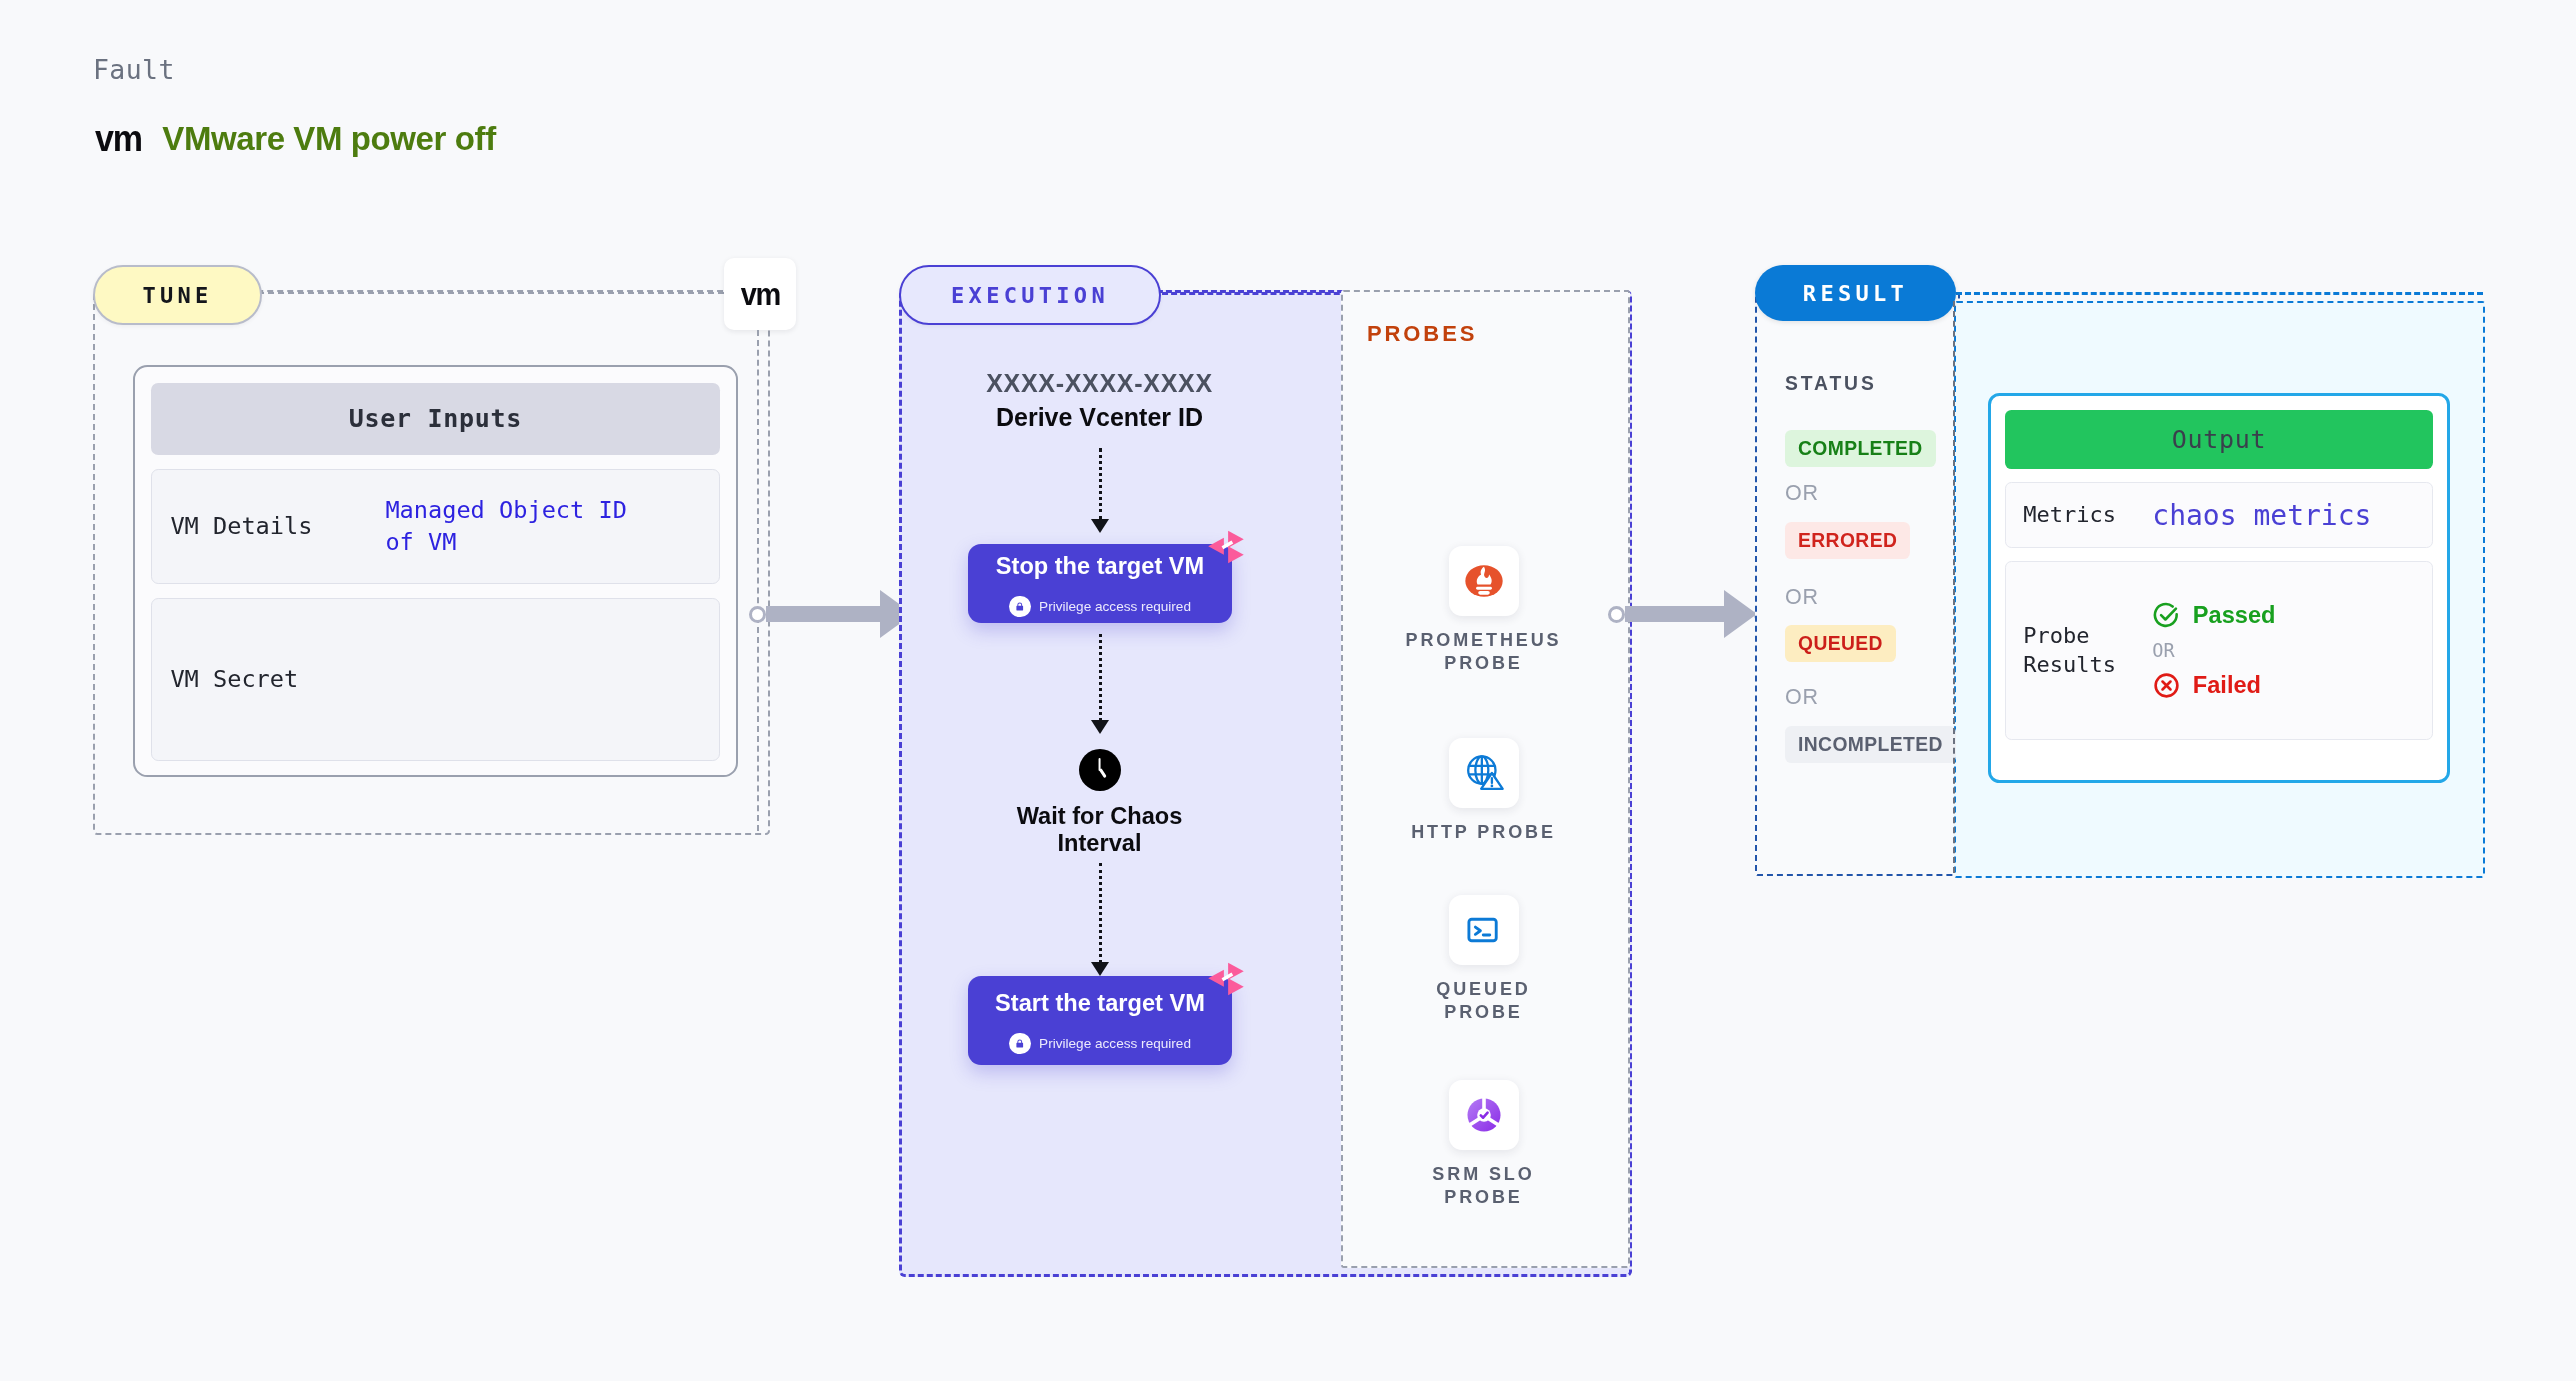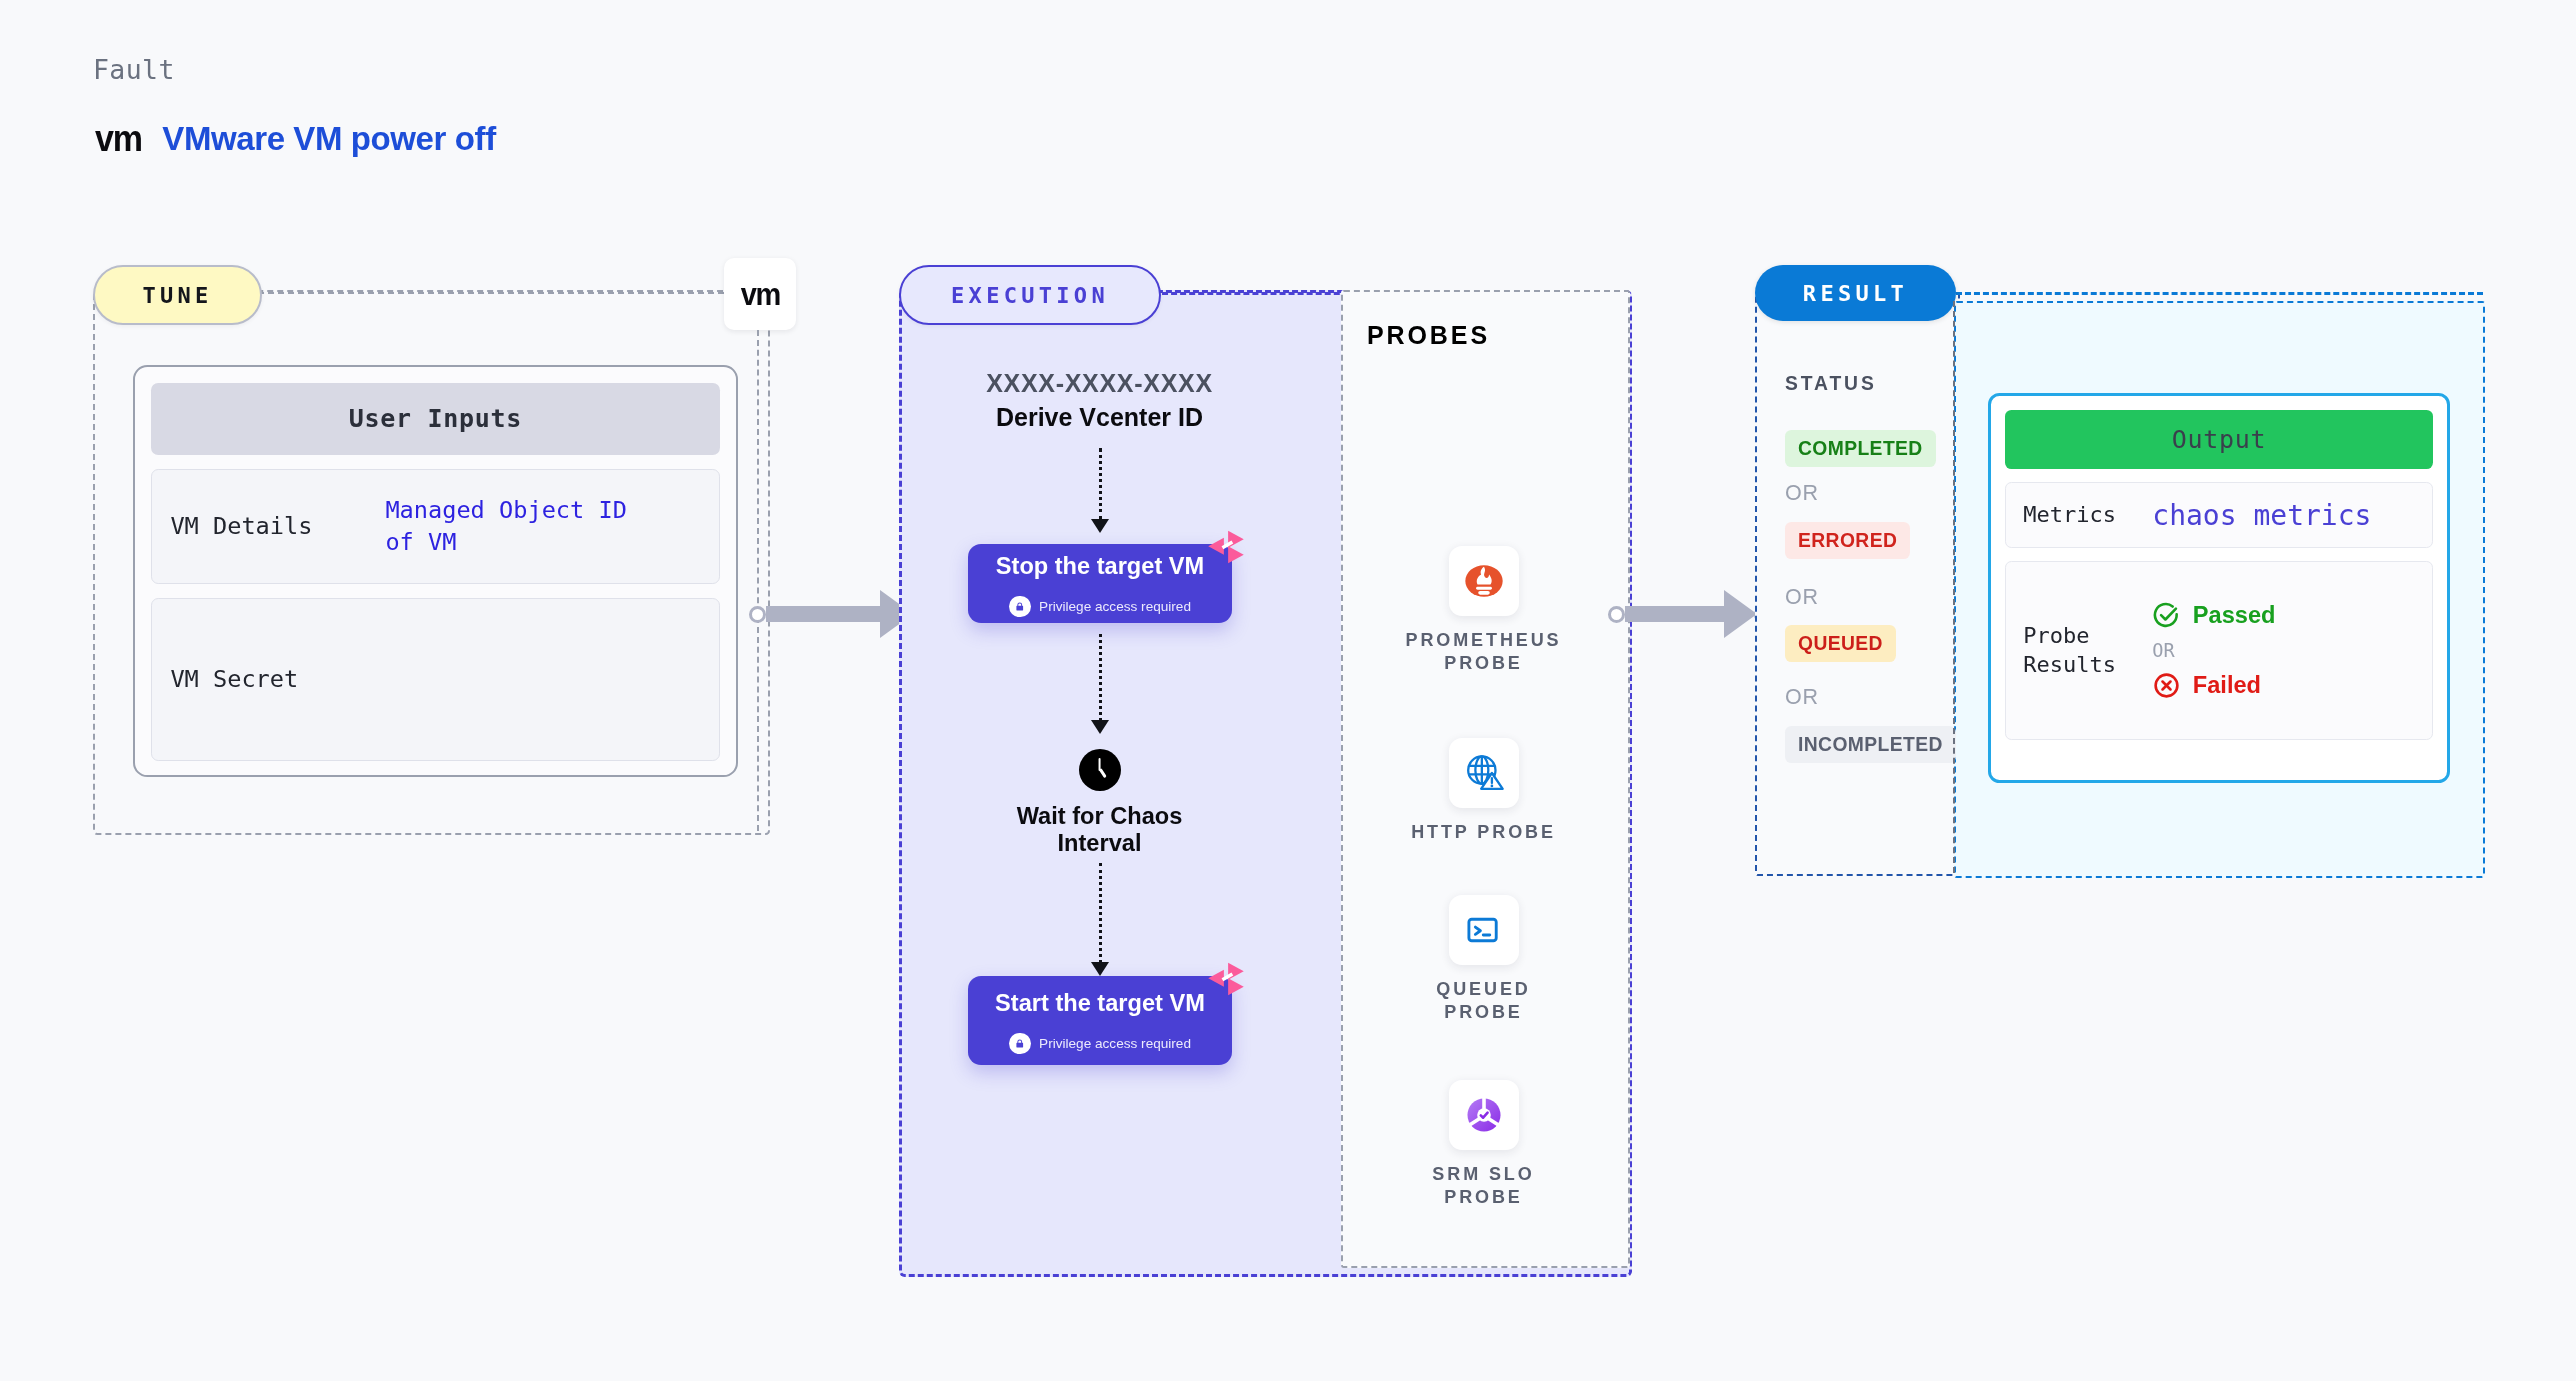--- a/index.html
+++ b/index.html
@@ -22,21 +22,21 @@
   .hdr-title-row{
     position:absolute;left:93px;top:118px;
     display:flex;align-items:center;gap:18.6px;
   }
   .vm-logo-text{
     font-family:"Liberation Sans", sans-serif;
     font-weight:700;font-size:37px;color:#0b0b0f;
     letter-spacing:-1.4px;transform:scaleX(.92);
   }
   .hdr-title{
-    font-size:33px;font-weight:700;color:#1d4ed8;letter-spacing:-0.4px;
+    font-size:33px;font-weight:700;color:#4d7c0f;letter-spacing:-0.4px;
   }
 
   
   .pill{
     position:absolute;display:flex;align-items:center;justify-content:center;
     border-radius:716px;font-weight:700;letter-spacing:4.3px;
     font-family:"DejaVu Sans Mono", monospace;
   }
   .pill-tune{
     left:93px;top:265px;width:165px;height:56px;
@@ -181,21 +181,21 @@
     border-radius:1.4px;transform-origin:top center;transform:translateX(-50%) rotate(-33deg);
   }
   .wait-label{
     margin-top:11.5px;font-size:23.6px;font-weight:700;color:#0b0b0f;
     text-align:center;line-height:1.18;
   }
 
   
   .probes-title{
     position:absolute;left:1367px;top:321px;
-    font-size:25px;font-weight:700;color:#000000;letter-spacing:2.9px;
+    font-size:22px;font-weight:700;color:#c2410c;letter-spacing:2.9px;
   }
   .probe{
     position:absolute;width:285px;left:1341px;
     display:flex;flex-direction:column;align-items:center;
   }
   .probe-tile{
     width:70px;height:70px;background:#ffffff;border-radius:13px;
     display:flex;align-items:center;justify-content:center;
     box-shadow:0 2.9px 10px rgba(30,35,60,.09);
   }

